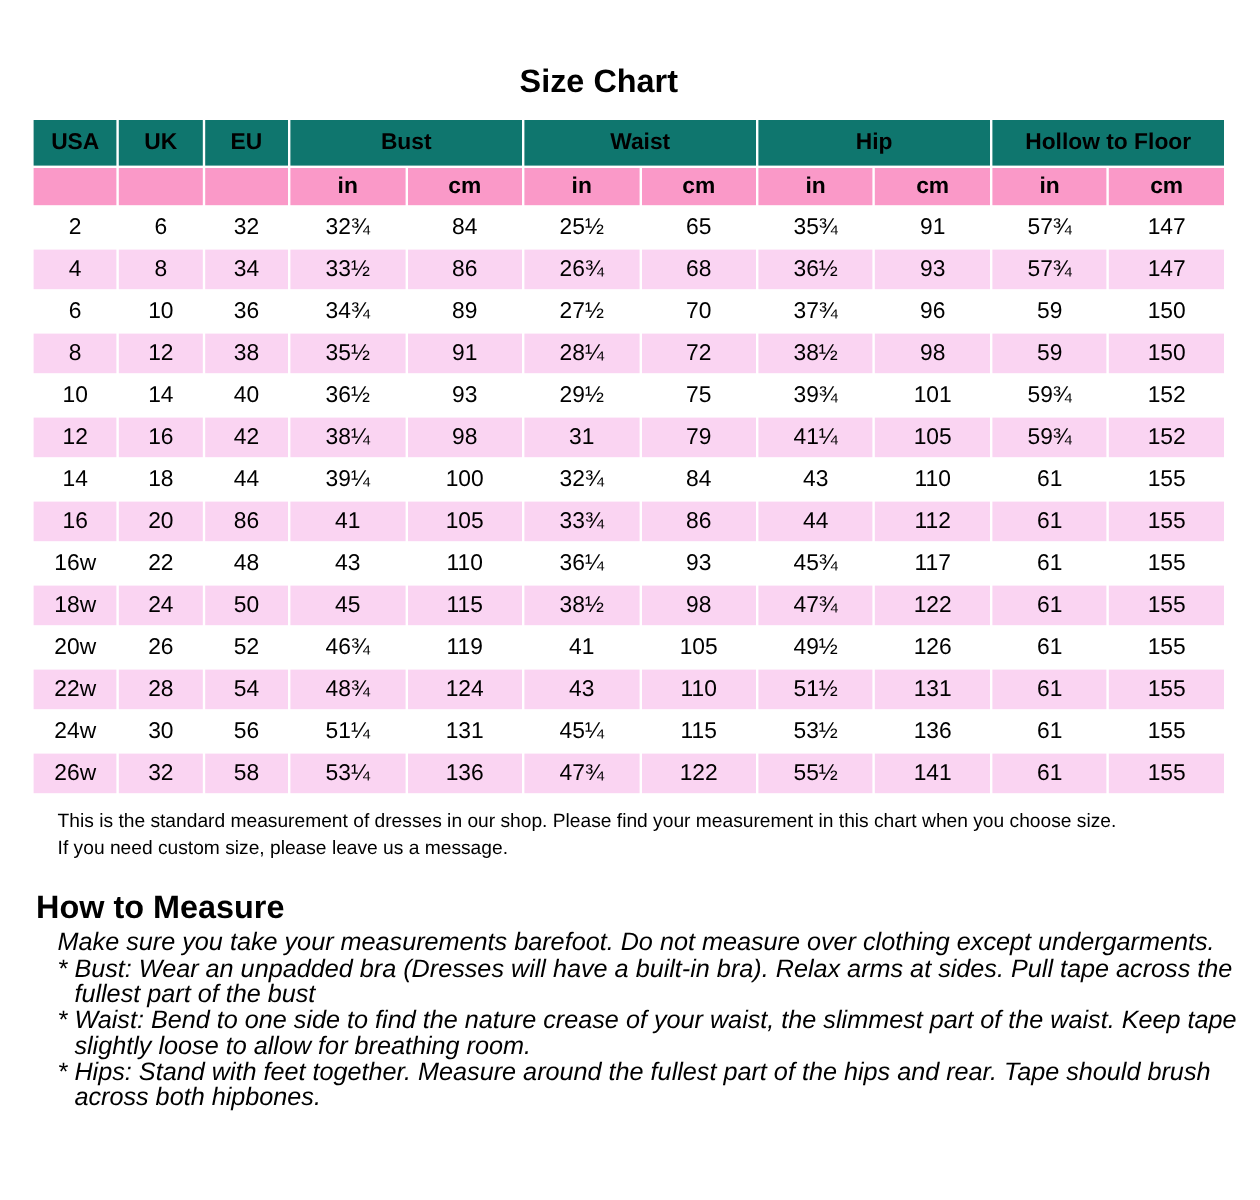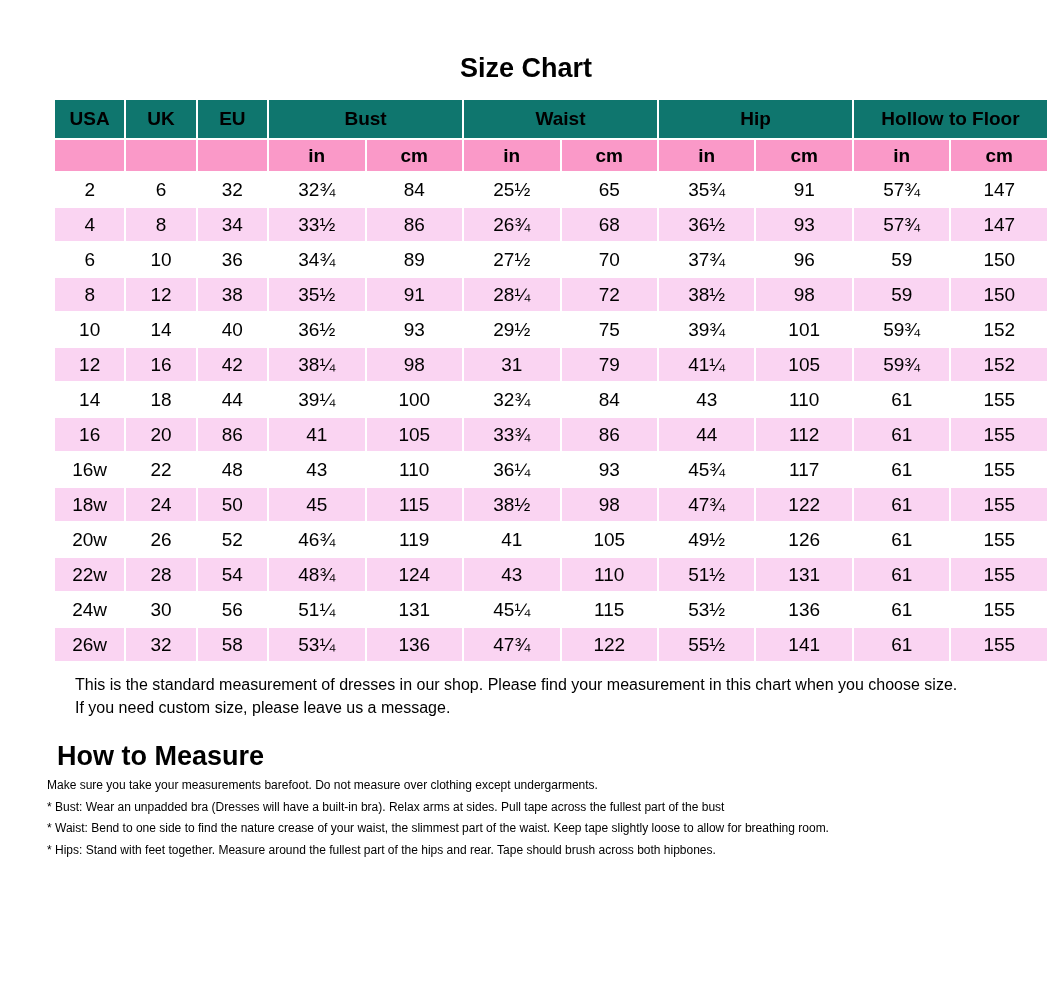--- a/index.html
+++ b/index.html
@@ -2,21 +2,21 @@
 <html><head>
 <meta charset="utf-8">
 <style>
   html, body {
     margin: 0; padding: 0;
     width: 1050px; min-height: 1000px;
     background: #ffffff;
     color: #000000;
     font-family: "Liberation Sans", sans-serif;
   }
-  .page { width: 998px; min-height: 1000px; position: relative; padding-left: 27px; }
+  .page { width: 998px; min-height: 1000px; position: relative; }
   .title {
     padding-top: 52px;
     text-align: center;
     font-size: 27px;
     font-weight: bold;
     line-height: 32px;
   }
   table.size-chart {
     border-collapse: separate;
     border-spacing: 2px;
@@ -41,24 +41,25 @@
     line-height: 23px;
     width: 990px;
   }
   .htm-heading {
     margin: 22px 0 4px 30px;
     font-size: 27px;
     font-weight: bold;
     line-height: 30px;
   }
   .htm-body {
-    margin-left: 20px;
+    margin-left: 48px;
     width: 990px;
-    font-size: 12px;
+    font-size: 21px;
     line-height: 21.5px;
+    font-style: italic;
   }
   .htm-body .measure-item {
     padding-left: 14px;
     text-indent: -14px;
   }
 </style>
 </head>
 <body>
 
 <div class="page">

